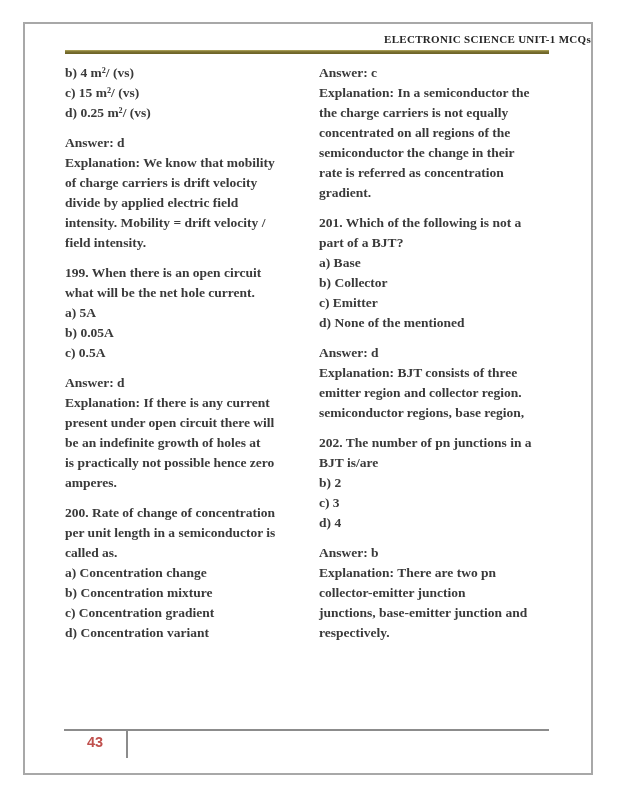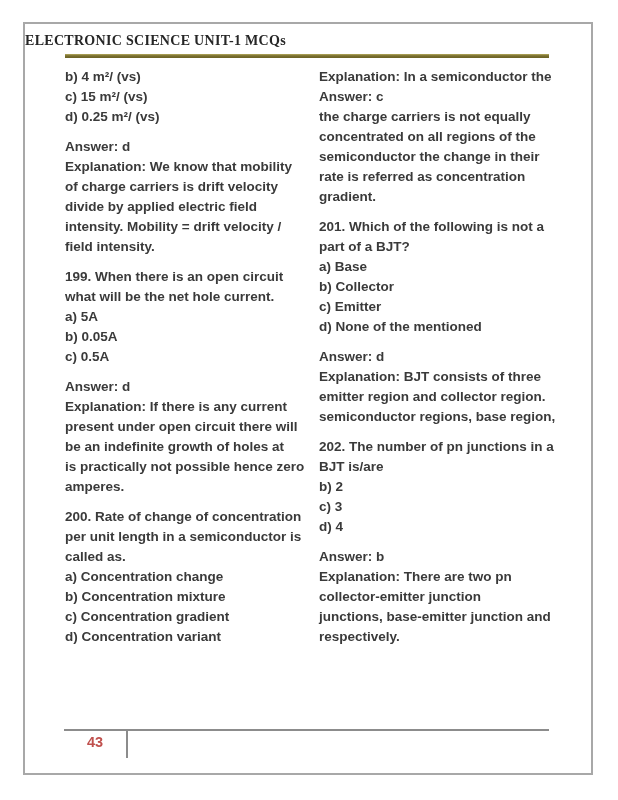--- a/index.html
+++ b/index.html
@@ -20,43 +20,44 @@
     top: 22px;
     width: 570px;
     height: 753px;
     border: 2px solid var(--border-color, #a8a8a8);
     background: #ffffff;
   }
   .header {
     padding-top: 9px;
   }
   .page-title {
-    text-align: left;
+    text-align: right;
     font-family: "Liberation Serif", serif;
     font-weight: 700;
-    font-size: 14px;
+    font-size: 11px;
     letter-spacing: 0.3px;
     color: #262626;
   }
   .title-rule {
     margin: 5px 42px 0 40px;
     height: 4px;
     background: linear-gradient(to bottom, #b5ab5e 0%, #7a7030 45%, #6b6226 100%);
   }
   .columns {
     display: flex;
     gap: 20px;
     padding: 9px 38px 0 40px;
   }
   .column {
     flex: 1 1 0;
     min-width: 0;
   }
   .para {
     margin-bottom: 10px;
+    font-family: Liberation Serif, serif;
   }
   .line {
     font-size: 13.5px;
     font-weight: 600;
     line-height: 20px;
     color: #3a3a3a;
     white-space: nowrap;
   }
   .footer {
     position: absolute;
@@ -130,22 +131,22 @@
             <div class="line">per unit length in a semiconductor is</div>
             <div class="line">called as.</div>
             <div class="line">a) Concentration change</div>
             <div class="line">b) Concentration mixture</div>
             <div class="line">c) Concentration gradient</div>
             <div class="line">d) Concentration variant</div>
           </div>
         </div>
       <div class="column" id="col-right">
           <div class="para">
+            <div class="line">Answer: c</div>
             <div class="line">Explanation: In a semiconductor the</div>
-            <div class="line">Answer: c</div>
             <div class="line">the charge carriers is not equally</div>
             <div class="line">concentrated on all regions of the</div>
             <div class="line">semiconductor the change in their</div>
             <div class="line">rate is referred as concentration</div>
             <div class="line">gradient.</div>
           </div>
           <div class="para">
             <div class="line">201. Which of the following is not a</div>
             <div class="line">part of a BJT?</div>
             <div class="line">a) Base</div>

